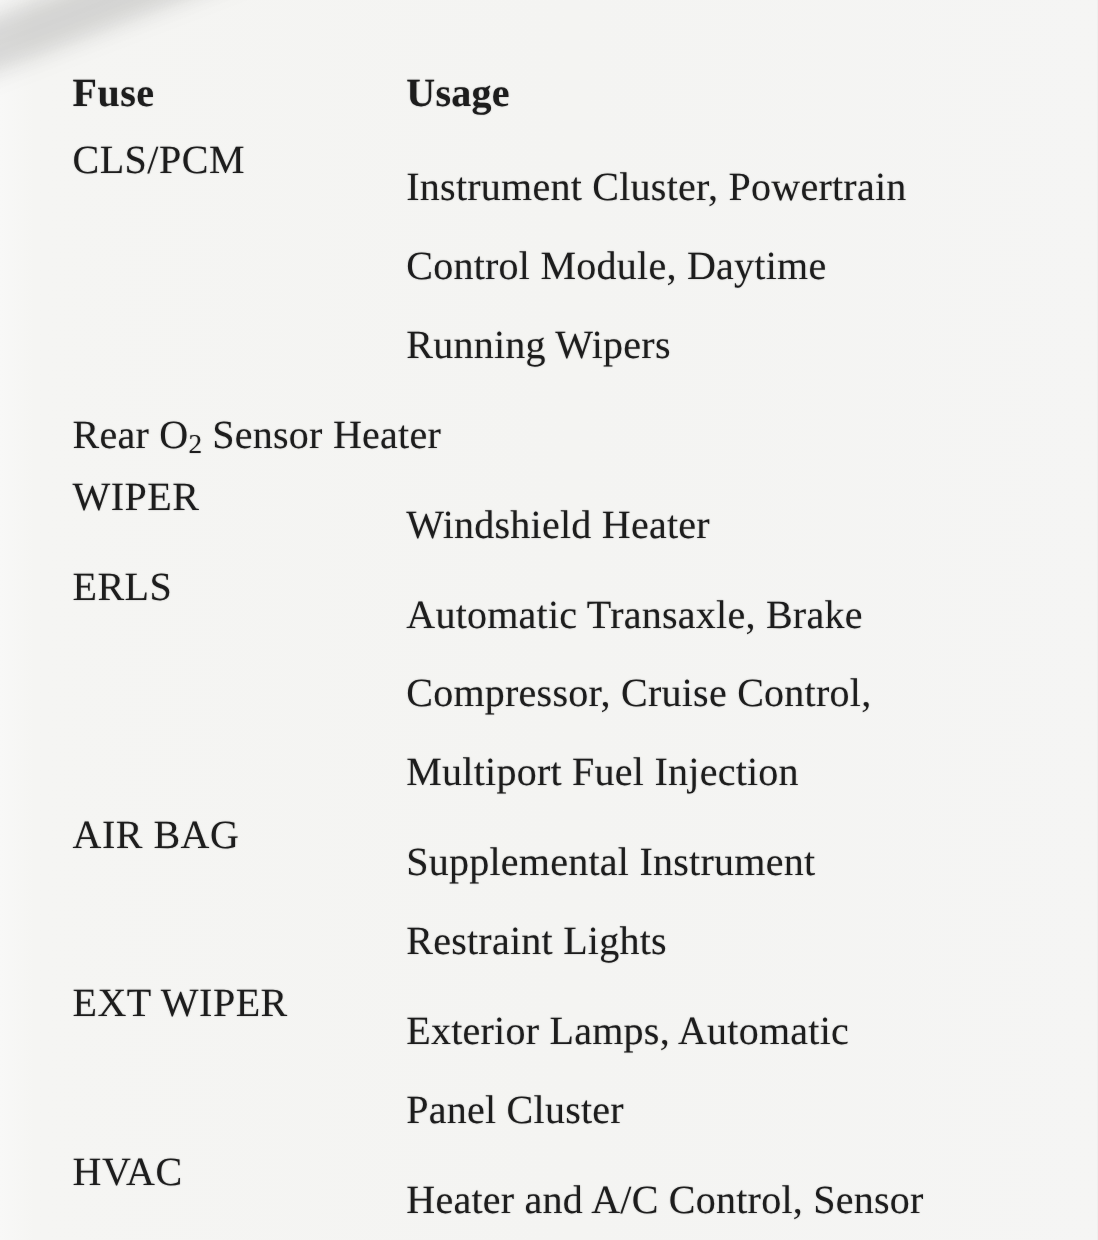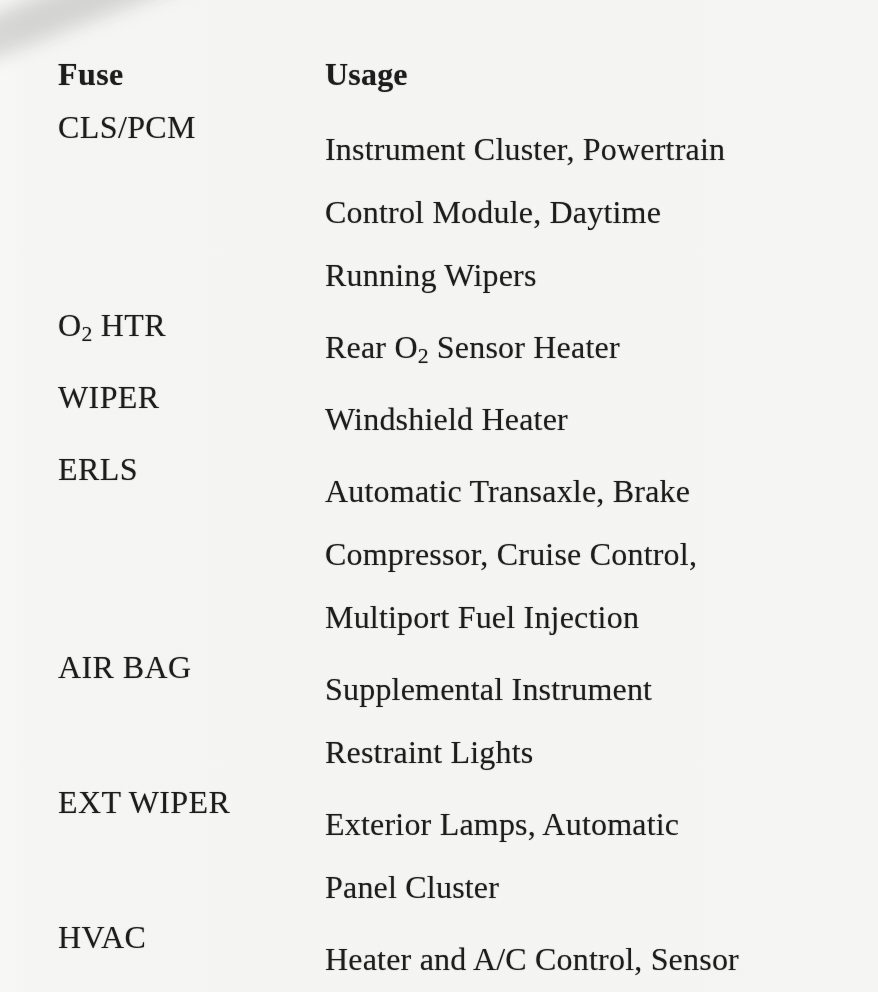--- a/index.html
+++ b/index.html
@@ -81,21 +81,20 @@
     <div class="t-row">
       <span class="fuse-cell">CLS/PCM</span>
       <div class="usage-cell">
             <div class="usage-line">Instrument Cluster, Powertrain</div>
             <div class="usage-line">Control Module, Daytime</div>
             <div class="usage-line">Running Wipers</div>
           </div>
     </div>
 
     <div class="t-row">
-      <span class="fuse-cell">O<sub>2</sub> HTR</span>
       <div class="usage-cell">
             <div class="usage-line">Rear O<sub>2</sub> Sensor Heater</div>
           </div>
     </div>
 
     <div class="t-row">
       <span class="fuse-cell">WIPER</span>
       <div class="usage-cell">
             <div class="usage-line">Windshield Heater</div>
           </div>

